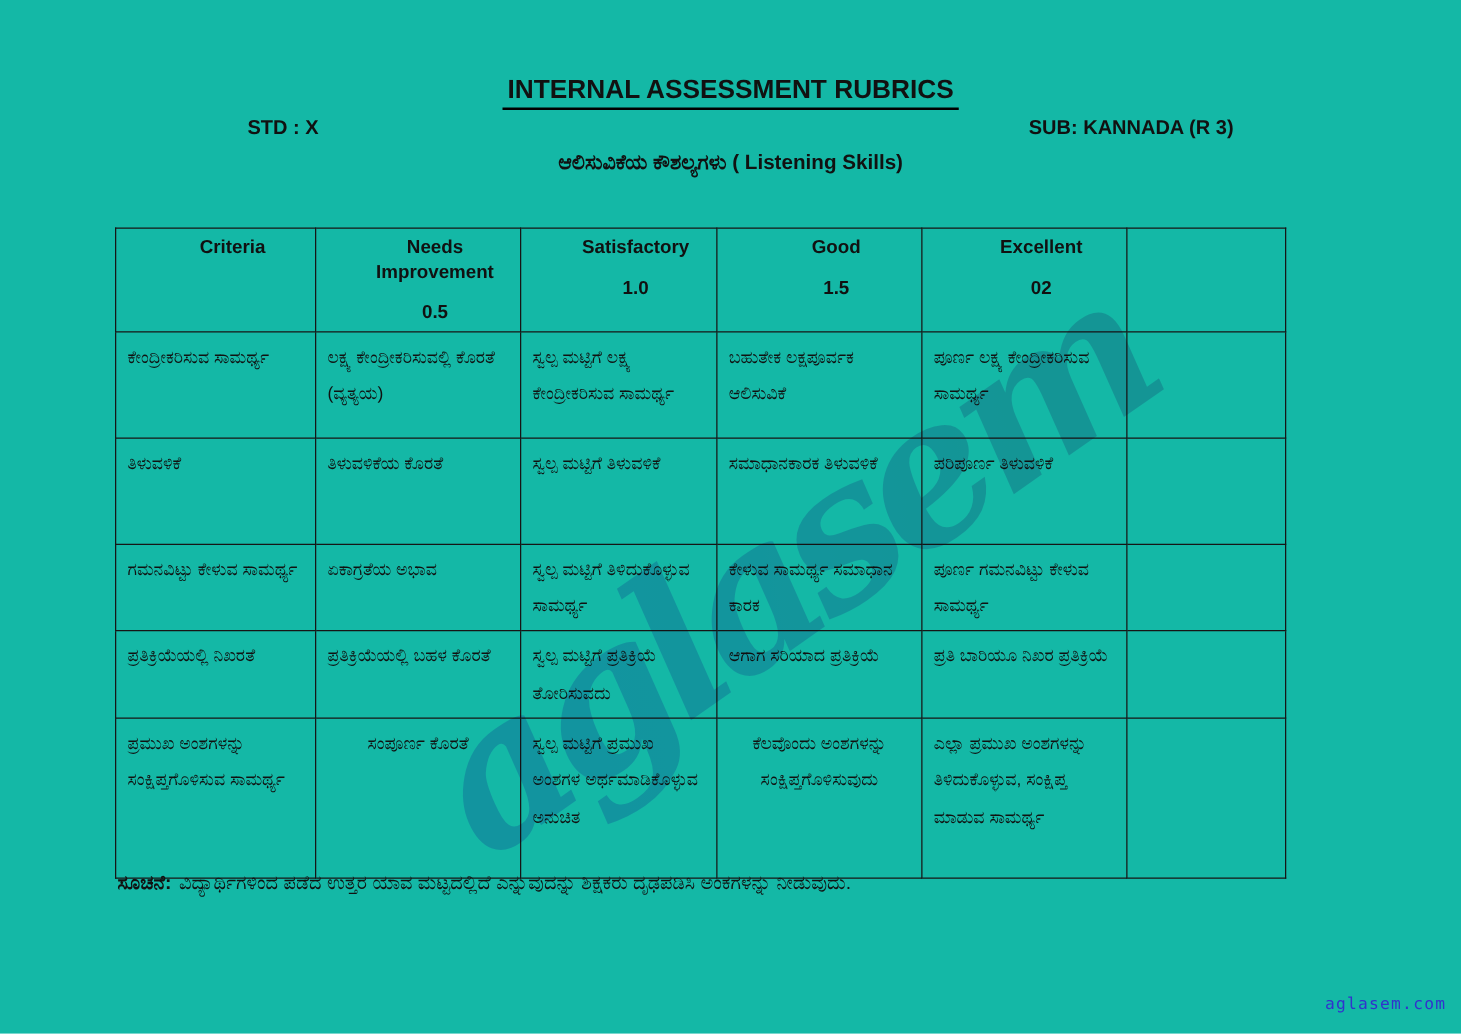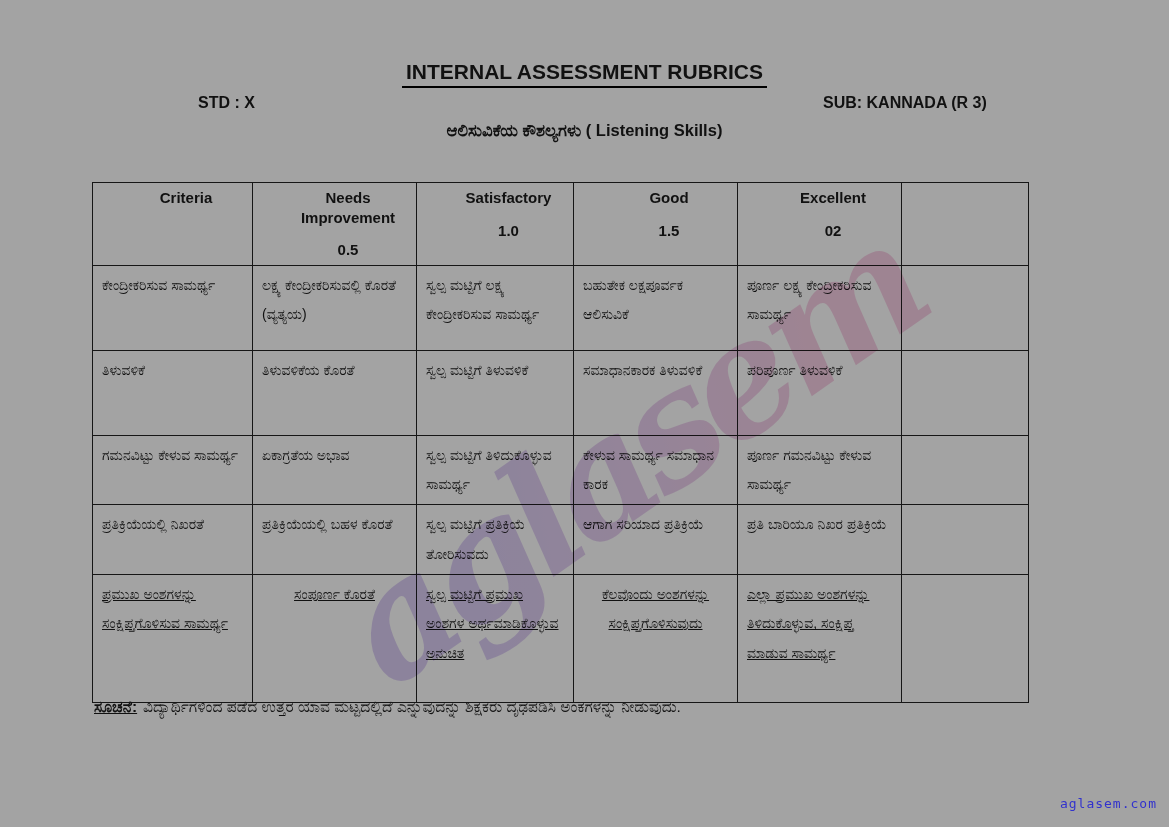--- a/index.html
+++ b/index.html
@@ -2,21 +2,21 @@
 <html><head>
 <meta charset="utf-8">
 <style>
   * { margin: 0; padding: 0; box-sizing: border-box; }
   html, body { background: #ffffff; }
   body {
     width: 1169px; height: 827px; position: relative; overflow: hidden;
     font-family: "Liberation Sans", "DejaVu Sans", sans-serif;
     color: #111;
   }
-  .page { position: absolute; inset: 0; background: #a3a3a3; }
+  .page { position: absolute; inset: 0; background: #14b8a6; }
 
   
   .doc-title-wrap { position: absolute; top: 60px; left: 0; width: 100%; text-align: center; }
   .doc-title {
     display: inline-block; font-size: 21px; font-weight: bold; letter-spacing: 0px;
     border-bottom: 2.5px solid #000; padding: 0 4px 2px 4px;
   }
   .std-label { position: absolute; top: 94px; left: 198px; font-size: 16px; font-weight: bold; }
   .sub-label { position: absolute; top: 94px; left: 805px; font-size: 16px; font-weight: bold; margin-left: 18px; }
   .subtitle-wrap { position: absolute; top: 121px; left: 0; width: 100%; text-align: center; }
@@ -31,26 +31,26 @@
   .rubric-table th, .rubric-table td {
     border: 1.6px solid #161616; vertical-align: top; padding: 5px 9px;
     font-size: 14px; line-height: 2.1; overflow: hidden;
   }
   .rubric-table th { font-weight: bold; text-align: center; font-size: 15px; line-height: 1.3; height: 62px; padding-left: 36px; }
   .hdr-score { margin-top: 13px; min-height: 18px; }
   tr.row-1 td { height: 85px; }
   tr.row-2 td { height: 85px; }
   tr.row-3 td { height: 65px; }
   tr.row-4 td { height: 68px; }
-  tr.row-5 td { height: 128px; text-decoration: underline; }
+  tr.row-5 td { height: 128px; }
   td.center { text-align: center; }
 
   
   .note { position: absolute; left: 94px; top: 698px; width: 1000px; font-size: 15.5px; }
-  .note-label { font-weight: bold; text-decoration: underline; margin-right: 6px; }
+  .note-label { font-weight: bold; margin-right: 6px; }
 
   
   .watermark {
     position: absolute; left: 320px; top: 255px; width: 620px; height: 400px;
     display: flex; align-items: center; justify-content: center;
     transform: rotate(-35deg); pointer-events: none; z-index: 6;
     mix-blend-mode: multiply; opacity: 0.55;
   }
   .watermark span {
     font-family: "DejaVu Serif", serif; font-style: italic; font-weight: bold;

